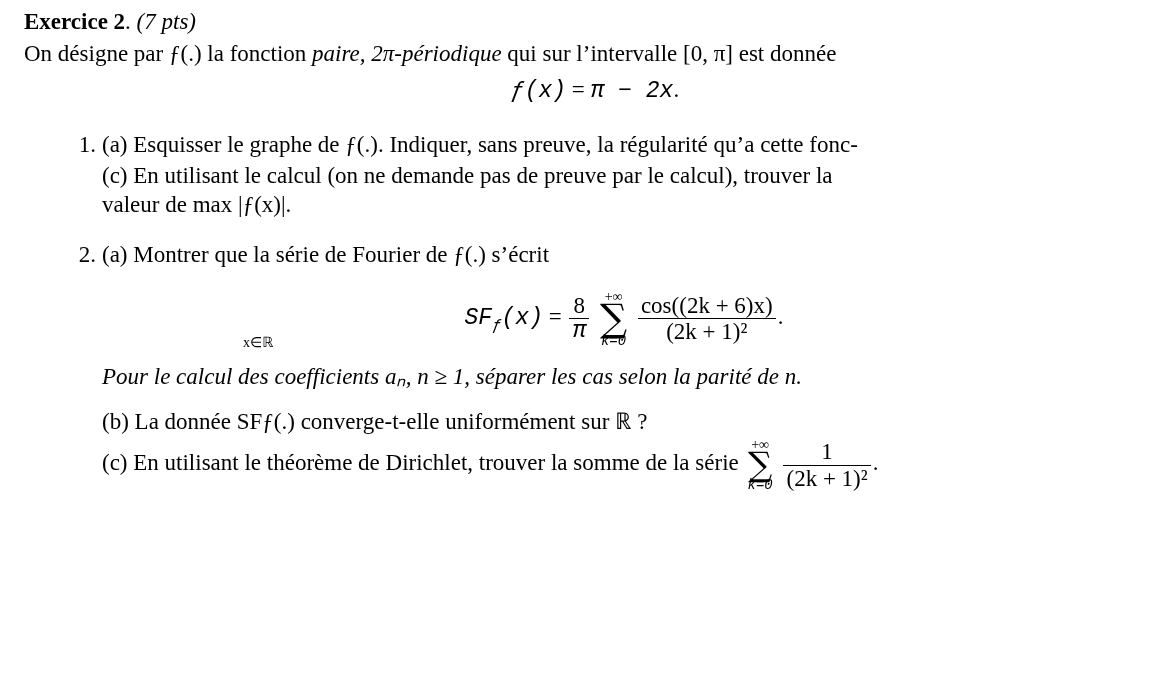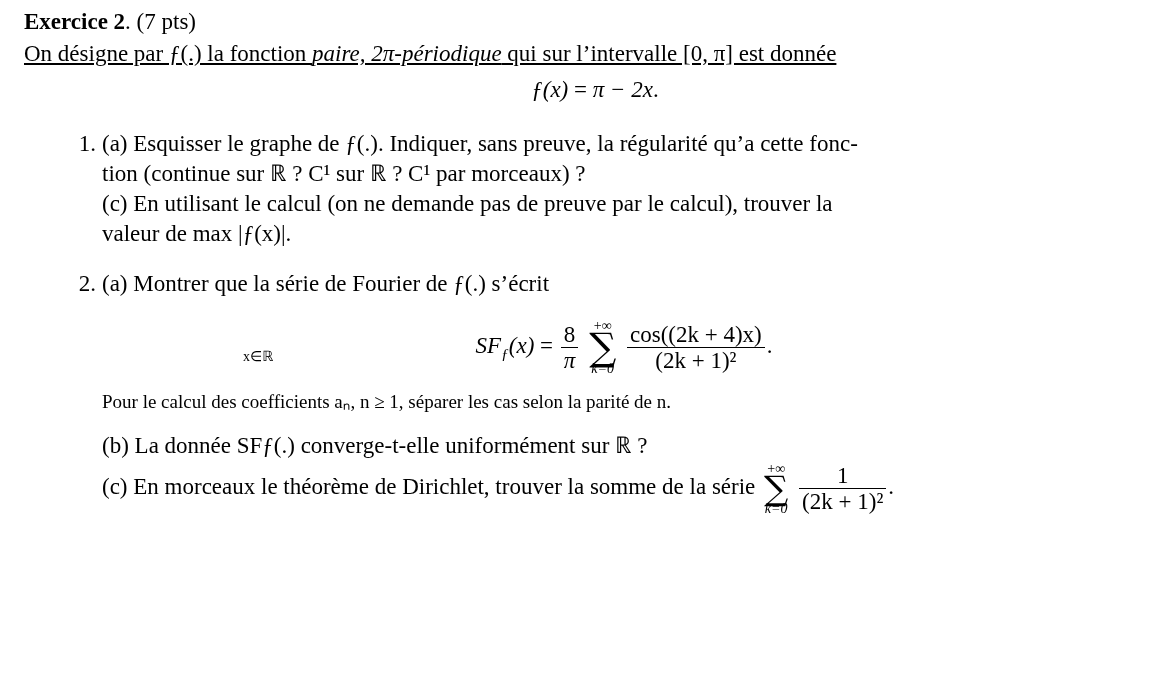--- a/index.html
+++ b/index.html
@@ -23,31 +23,30 @@
   }
   .it { font-style: italic; }
 
   
   .ex-head {
     font-size: 23px;
     line-height: 1.25;
     margin: 0 0 2px 0;
   }
   .ex-head .title { font-weight: bold; }
-  .ex-head .pts { }
+  .ex-head .pts { font-style: italic; }
 
   .para {
     font-size: 23px;
     line-height: 1.30;
     margin: 0;
     text-align: justify;
   }
   .para.intro {
     width: 1100px;
-    text-decoration: underline;
   }
 
   
   .display {
     text-align: center;
     font-size: 23px;
     margin: 6px 0 0 0;
   }
   .display-eq-1 {
     margin-top: 8px;
@@ -79,21 +78,21 @@
     display: block;
     position: relative;
     padding-left: 0;
     text-align: justify;
     margin-top: 6px;
   }
   .sub + .sub { margin-top: 1px; }
   .lab { }
 
   
-  .mi { font-style: italic; font-family: Liberation Serif, serif; }
+  .mi { font-style: italic; font-family: Liberation Mono, monospace; }
   .sub-s { font-size: 0.68em; vertical-align: sub; line-height: 0; }
 
   .frac {
     display: inline-block;
     vertical-align: middle;
     text-align: center;
     line-height: 1.12;
     margin: 0 2px;
   }
   .frac .top { display: block; padding: 0 3px; }
@@ -114,21 +113,22 @@
   .bigsum.inline .sig { font-size: 34px; }
 
   .eq-2 {
     margin-top: 20px;
     margin-bottom: 14px;
     font-size: 23px;
     text-align: center;
     padding-left: 10px;
   }
   .note-italic {
-    font-size: 19px;
+    font-style: italic;
+    font-size: 23px;
     display: block;
     margin-top: 14px;
   }
   .line-gap { margin-top: 16px; display:block; }
   .line-gap2 { margin-top: 20px; display:block; }
   .nowrap { white-space: nowrap; }
 </style>
 </head>
 <body>
 
@@ -153,21 +153,20 @@
 
   <ol class="outer">
 
     <li>
       <span class="num">1.</span>
 
       <span class="sub">
         <span class="lab">(a)</span>
         <span>Esquisser le graphe de ƒ(.). Indiquer, sans preuve, la régularité qu’a cette fonc-</span>
         <br>
-        <span>tion (continue sur ℝ ? C¹ sur ℝ ? C¹ par morceaux) ?</span>
       </span>
 
 
       <span class="sub">
         <span class="lab">(c)</span>
         <span>En utilisant le calcul (on ne demande pas de preuve par le calcul), trouver la</span>
         <br>
         <span>valeur de max |ƒ(x)|.</span>
       </span>
     </li>
@@ -187,45 +186,45 @@
           <span class="frac">
             <span class="top">8</span>
             <span class="bot mi">π</span>
           </span>
           <span class="bigsum">
             <span class="lim-top">+∞</span>
             <span class="sig">∑</span>
             <span class="lim-bot mi">k=0</span>
           </span>
           <span class="frac">
-            <span class="top">cos((2k + 4)x)</span>
+            <span class="top">cos((2k + 6)x)</span>
             <span class="bot">(2k + 1)²</span>
           </span><span>.</span>
         </span>
       </span>
 
       <span class="note-italic">Pour le calcul des coefficients aₙ, n ≥ 1, séparer les cas selon la parité de n.</span>
 
       <span class="sub line-gap">
         <span class="lab">(b)</span>
         <span>La donnée SFƒ(.) converge-t-elle uniformément sur ℝ ?</span>
       </span>
 
       <span class="sub line-gap2">
         <span class="lab">(c)</span>
-        <span>En morceaux le théorème de Dirichlet, trouver la somme de la série</span>
+        <span>En utilisant le théorème de Dirichlet, trouver la somme de la série</span>
         <span class="bigsum inline">
           <span class="lim-top">+∞</span>
           <span class="sig">∑</span>
           <span class="lim-bot mi">k=0</span>
         </span>
         <span class="frac">
           <span class="top">1</span>
           <span class="bot">(2k + 1)²</span>
         </span><span>.</span>
       </span>
     </li>
 
   </ol>
 
-  <div style="position:absolute; left:243px; top:348px; font-size:14px;">x∈ℝ</div>
+  <div style="position:absolute; left:243px; top:334px; font-size:14px;">x∈ℝ</div>
 
 </div>
 
 </body></html>

